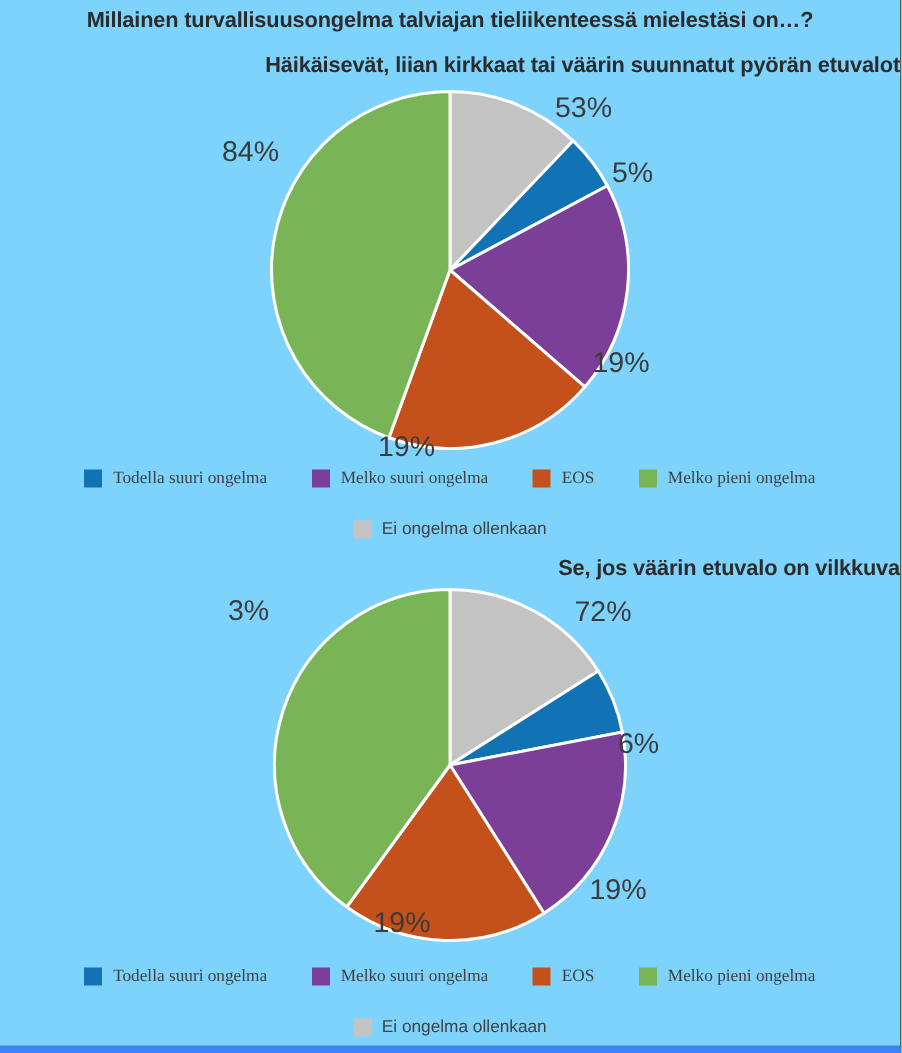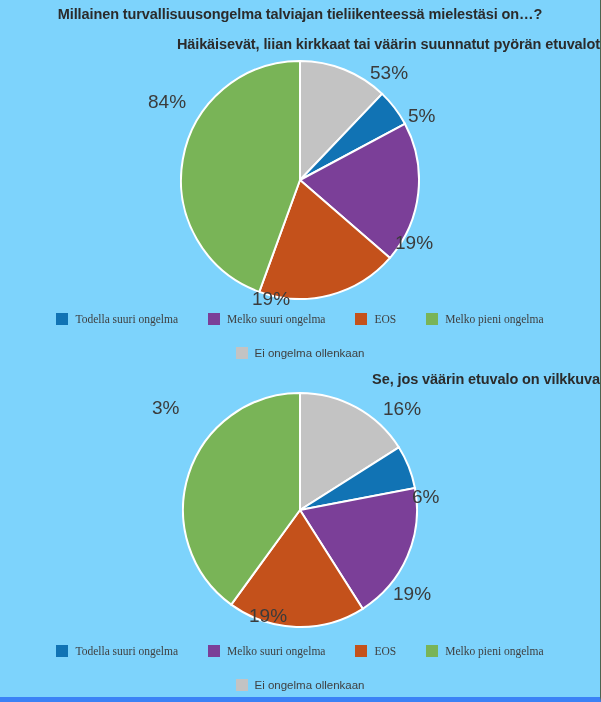--- a/index.html
+++ b/index.html
@@ -183,18 +183,18 @@
       <span class="legend-swatch" style="background:#C3C3C3"></span>
       <span>Ei ongelma ollenkaan</span>
     </div>
   </div>
 
 <div class="pct-label" style="left: 370px; top: 62px;">53%</div>
     <div class="pct-label" style="left: 408px; top: 105px;">5%</div>
     <div class="pct-label" style="left: 395px; top: 232px;">19%</div>
     <div class="pct-label" style="left: 252px; top: 288px;">19%</div>
     <div class="pct-label" style="left: 148px; top: 91px;">84%</div>
-    <div class="pct-label" style="left: 383px; top: 398px;">16%</div>
+    <div class="pct-label" style="left: 383px; top: 398px;">72%</div>
     <div class="pct-label" style="left: 412px; top: 486px;">6%</div>
     <div class="pct-label" style="left: 393px; top: 583px;">19%</div>
     <div class="pct-label" style="left: 249px; top: 605px;">19%</div>
     <div class="pct-label" style="left: 152px; top: 397px;">3%</div>
   </div>
 
 </body></html>

